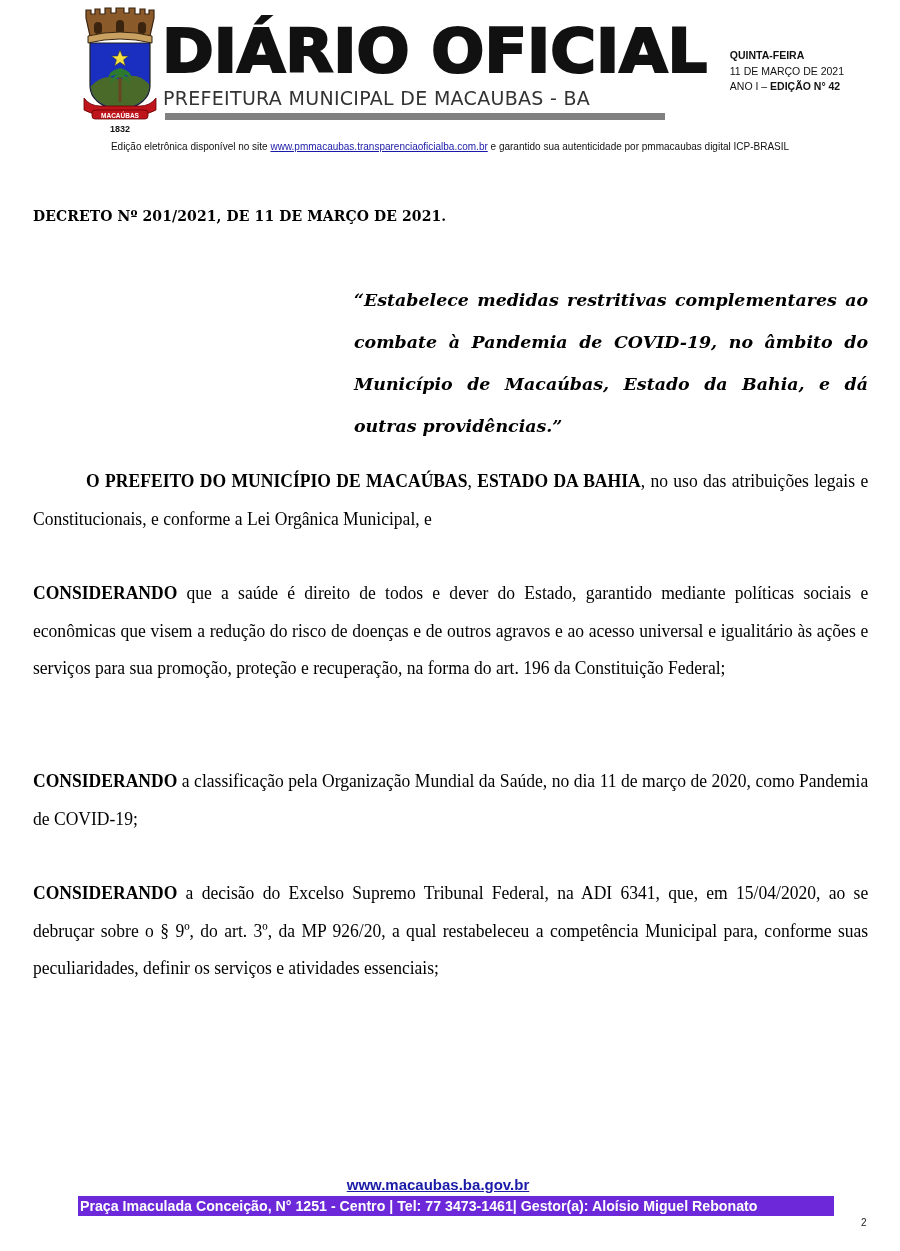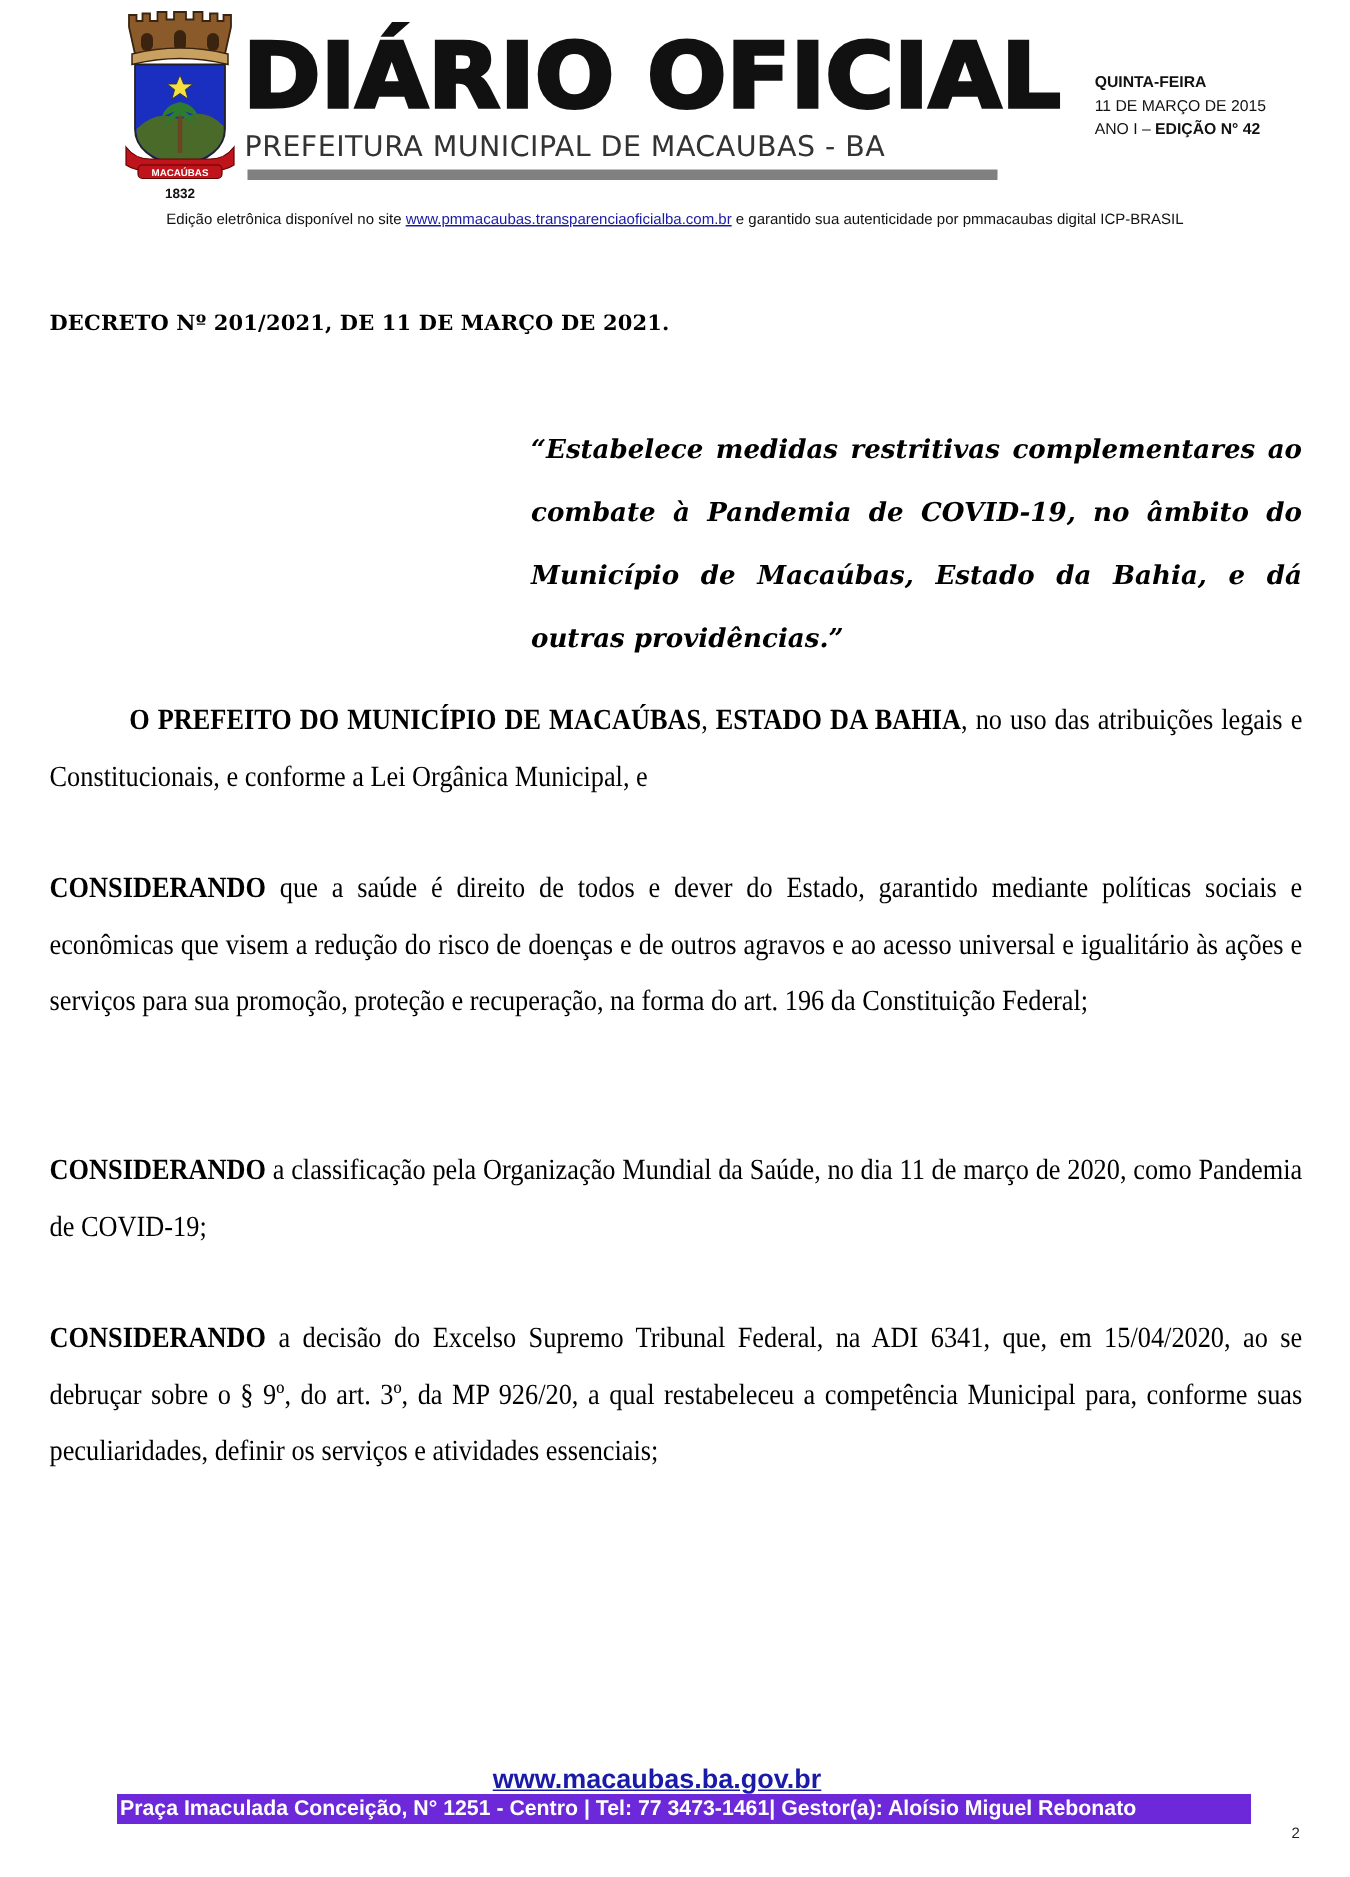--- a/index.html
+++ b/index.html
@@ -130,21 +130,21 @@
     #p4 { top: 874px; }
     
     .footer-site {
       position: absolute;
       left: 0;
       width: 876px;
       top: 1176px;
       text-align: center;
       font-family: "Liberation Sans", sans-serif;
       font-weight: bold;
-      font-size: 18px;
+      font-size: 15px;
     }
     .footer-site a {
       color: #1a1aa8;
       text-decoration: underline;
     }
     .footer-address {
       position: absolute;
       left: 78px;
       top: 1196px;
       width: 756px;
@@ -197,21 +197,21 @@
     <text x="40" y="126" font-size="9" font-family="Liberation Sans, sans-serif" font-weight="bold" fill="#111" text-anchor="middle">1832</text>
   </svg>
 </div>
 
 <div class="masthead-title">DIÁRIO OFICIAL</div>
 <div class="masthead-subtitle">PREFEITURA MUNICIPAL DE MACAUBAS - BA</div>
 <div class="masthead-bar"></div>
 
 <div class="issue-info">
   <div class="b">QUINTA-FEIRA</div>
-  <div>11 DE MARÇO DE 2015</div>
+  <div>11 DE MARÇO DE 2021</div>
   <div><span>ANO I – </span><span class="b">EDIÇÃO N° 42</span></div>
 </div>
 
 <div class="edition-note">
   <span>Edição eletrônica disponível no site </span><a>www.pmmacaubas.transparenciaoficialba.com.br</a><span> e garantido sua autenticidade por pmmacaubas digital ICP-BRASIL</span>
 </div>
 
 <div class="decree-title">DECRETO Nº 201/2021, DE 11 DE MARÇO DE 2021.</div>
 
 <div class="ementa">“Estabelece medidas restritivas complementares ao combate à Pandemia de COVID-19, no âmbito do Município de Macaúbas, Estado da Bahia, e dá outras providências.”</div>

